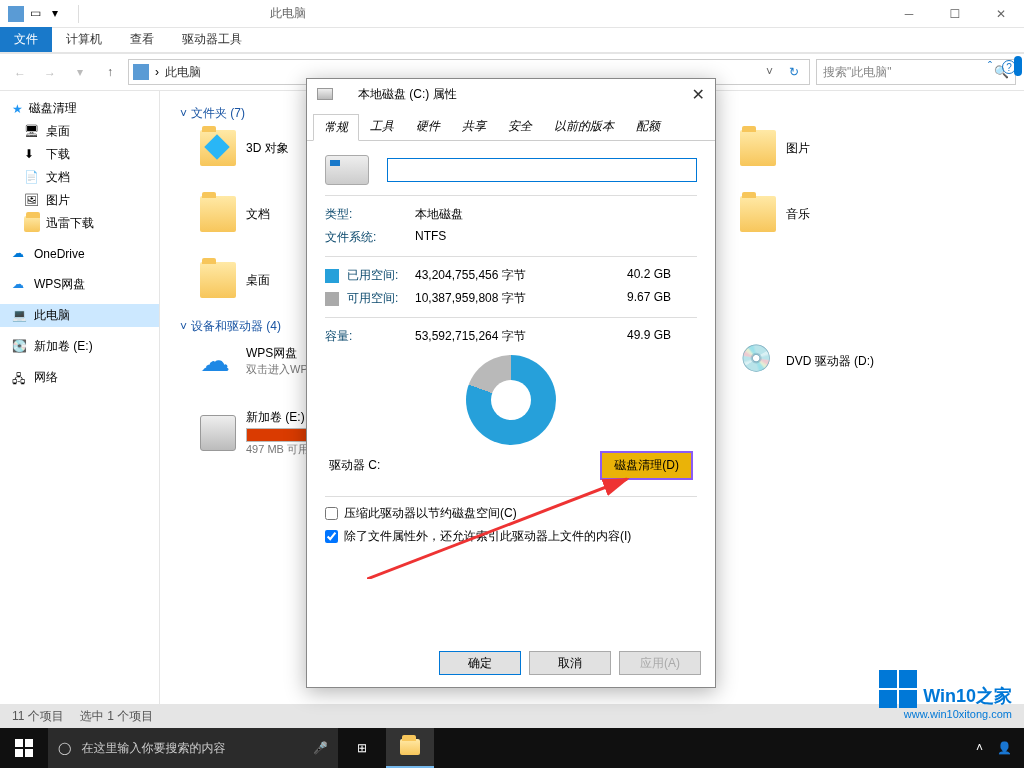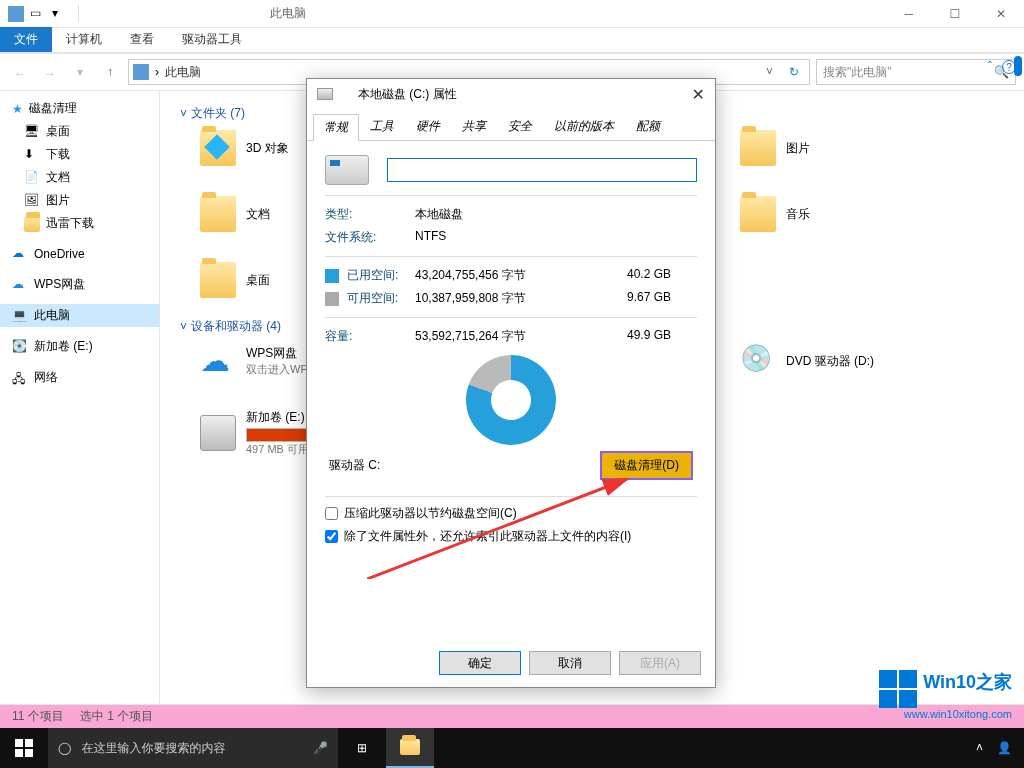--- a/index.html
+++ b/index.html
@@ -50,21 +50,21 @@
 .fitem { display: flex; align-items: center; gap: 10px; width: 220px; }
 .fitem .fi-icon { width: 36px; height: 36px; }
 .fitem .fi-text { display: flex; flex-direction: column; }
 .fi-sub { color: #777; font-size: 11px; }
 .folder-icon { background: linear-gradient(#ffe9a6,#f7c65b); border-radius: 2px; position: relative; }
 .folder-icon::before { content:""; position:absolute; top:-4px; left:2px; width:14px; height:6px; background:#f7c65b; border-radius:2px 2px 0 0; }
 .drive-bar { width: 150px; height: 14px; border: 1px solid #bbb; margin-top: 2px; position: relative; background:#eee; }
 .drive-fill { position:absolute; left:0; top:0; bottom:0; background:#da3b01; }
 
 
-.statusbar { position: absolute; bottom: 40px; left: 0; right: 0; height: 24px; border-top: 1px solid #e5e5e5; display: flex; align-items: center; padding: 0 12px; gap: 16px; color: #555; background:#f9a8d4; }
+.statusbar { position: absolute; bottom: 40px; left: 0; right: 0; height: 24px; border-top: 1px solid #e5e5e5; display: flex; align-items: center; padding: 0 12px; gap: 16px; color: #555; background:#e5e5e5; }
 
 
 .taskbar { position: absolute; bottom: 0; left: 0; right: 0; height: 40px; background: #101010; display: flex; align-items: center; color: #fff; }
 .tb-start { width: 48px; height: 40px; display:flex; align-items:center; justify-content:center; }
 .tb-search { flex: 0 0 290px; height: 40px; background: #2b2b2b; display: flex; align-items: center; padding: 0 10px; gap: 10px; color: #ccc; }
 .tb-icon { width: 48px; height: 40px; display:flex; align-items:center; justify-content:center; }
 .tb-icon.active { background: #333; border-bottom: 2px solid #76b9ed; }
 .tb-spacer { flex:1; }
 .tb-tray { display:flex; align-items:center; gap:14px; padding-right:12px; color:#fff; }
 
@@ -364,21 +364,21 @@
       <line x1="0" y1="110" x2="260" y2="10" stroke="#e33" stroke-width="3" marker-end="url(#ah)"></line>
     </svg>
   <div class="dlg-foot">
     <button class="dlg-btn primary">确定</button>
     <button class="dlg-btn">取消</button>
     <button class="dlg-btn disabled">应用(A)</button>
   </div>
 </div>
 
 <div class="watermark">
-  <div style="display:flex;align-items:flex-start;gap:6px;justify-content:flex-end">
+  <div style="display:flex;align-items:flex-end;gap:6px;justify-content:flex-end">
     <span class="wm-logo">
         <span></span>
         <span></span>
         <span></span>
         <span></span>
       </span>
     <span class="wm-text">Win10之家</span>
   </div>
   <div class="wm-sub">www.win10xitong.com</div>
 </div>

